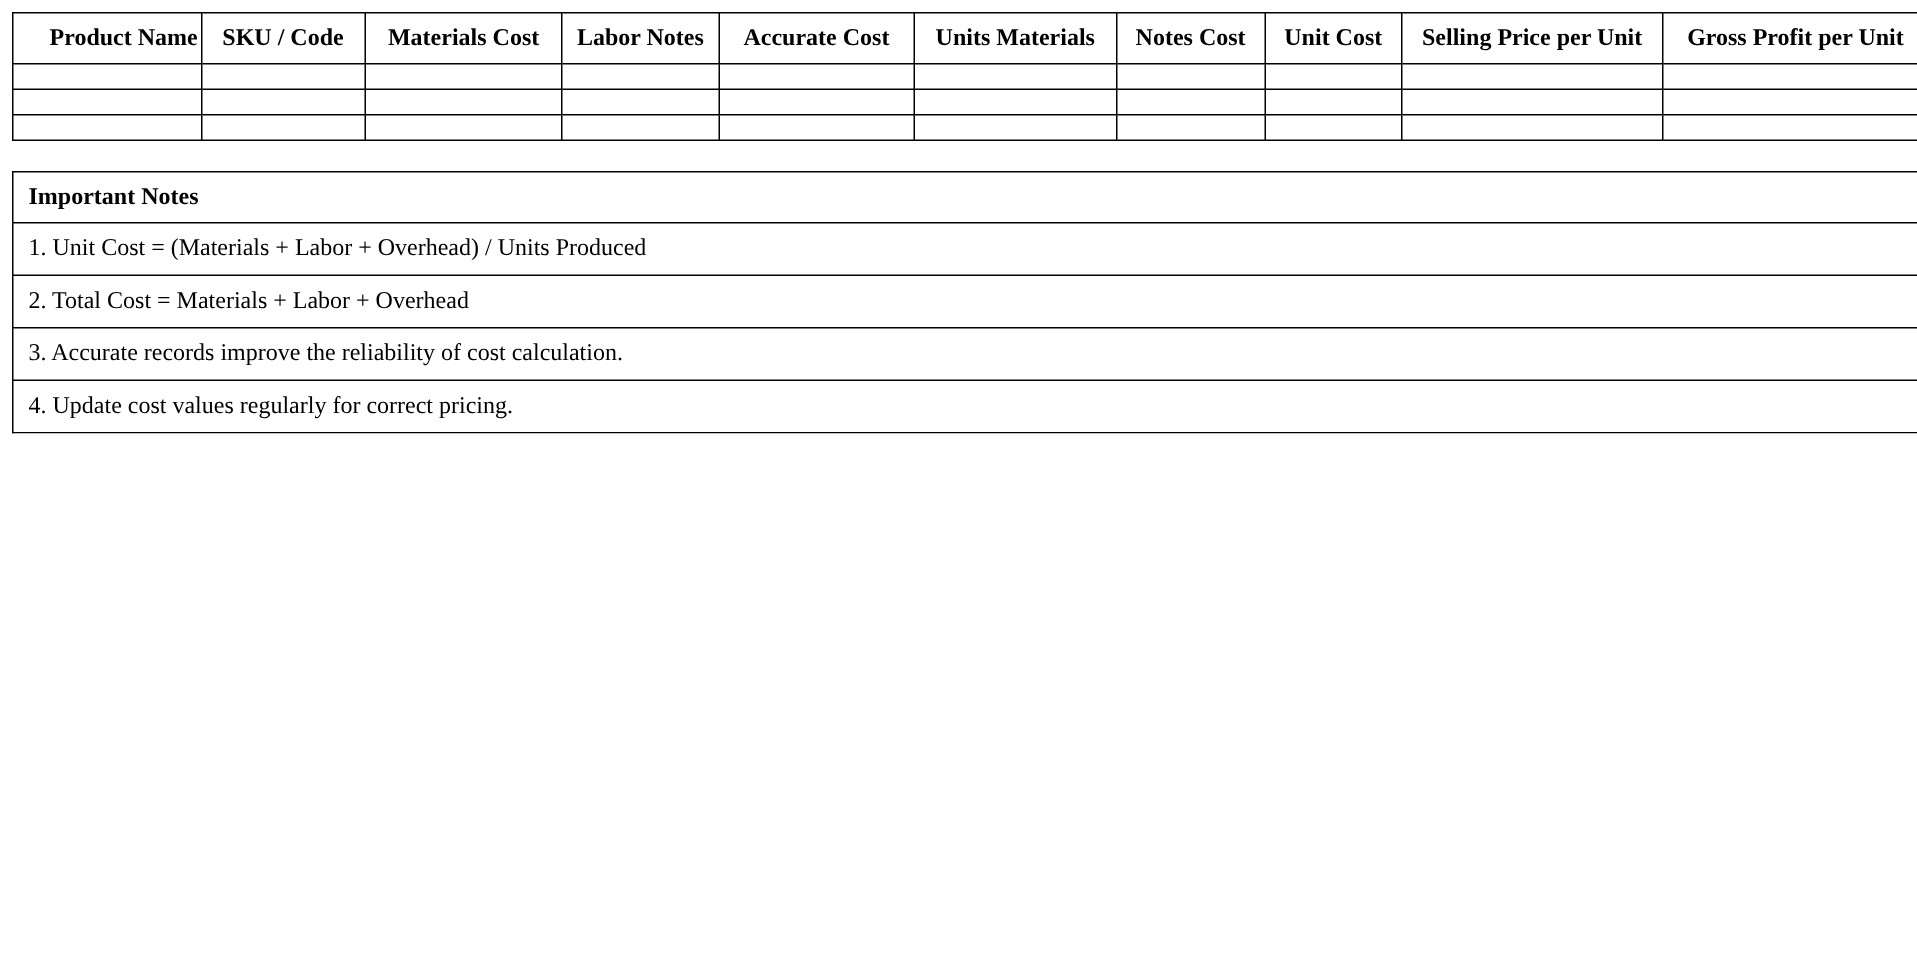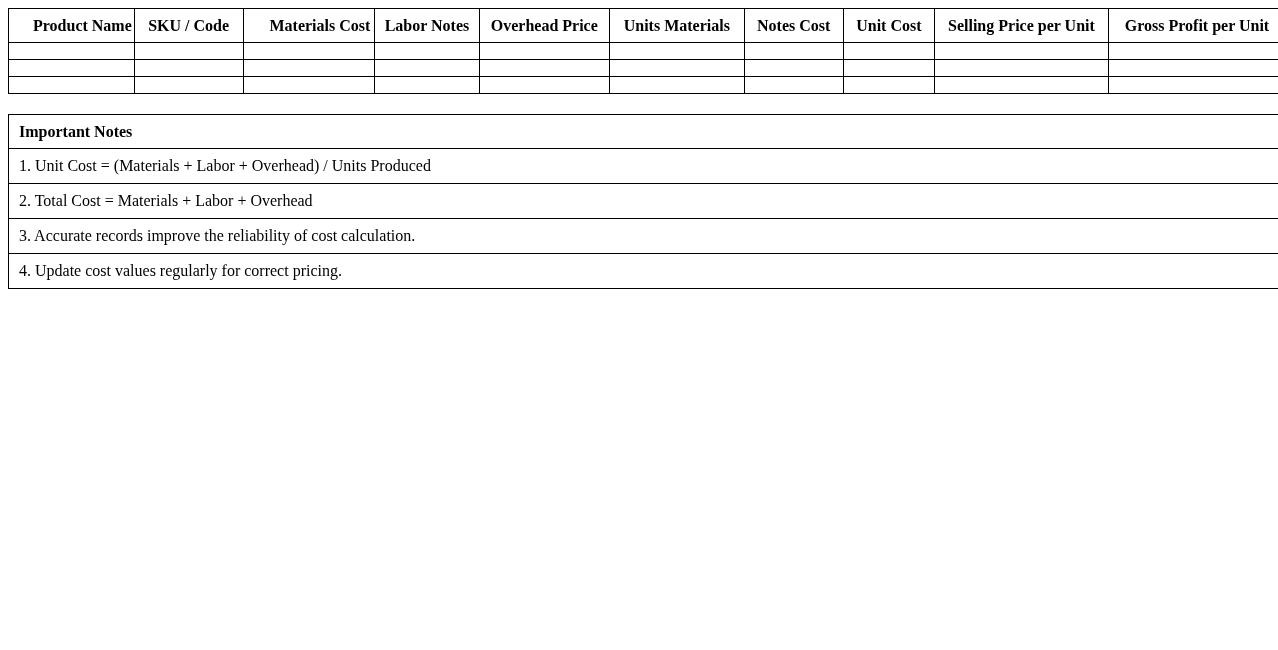--- a/index.html
+++ b/index.html
@@ -33,21 +33,21 @@
     padding: 0 4px;
     font-size: 16px;
   }
   table.costing td {
     height: 17px;
     padding: 0 4px;
   }
   
   table.costing th:nth-child(1)  { width: 9.83%; padding-left: 24px; }
   table.costing th:nth-child(2)  { width: 8.56%; }
-  table.costing th:nth-child(3)  { width: 10.30%; text-align: right; }
+  table.costing th:nth-child(3)  { width: 10.30%; }
   table.costing th:nth-child(4)  { width: 8.16%; }
   table.costing th:nth-child(5)  { width: 10.22%; }
   table.costing th:nth-child(6)  { width: 10.54%; }
   table.costing th:nth-child(7)  { width: 7.77%; }
   table.costing th:nth-child(8)  { width: 7.13%; }
   table.costing th:nth-child(9)  { width: 13.63%; text-align: center; }
   table.costing th:nth-child(10) { width: 13.86%; }
   
   table.notes {
     margin-top: 20px;
@@ -70,21 +70,21 @@
 </head>
 <body>
 
 <table class="costing">
   <thead>
     <tr>
         <th>Product Name</th>
         <th>SKU / Code</th>
         <th>Materials Cost</th>
         <th>Labor Notes</th>
-        <th>Overhead Price</th>
+        <th>Accurate Cost</th>
         <th>Units Materials</th>
         <th>Notes Cost</th>
         <th>Unit Cost</th>
         <th>Selling Price per Unit</th>
         <th>Gross Profit per Unit</th>
       </tr>
   </thead>
   <tbody>
       <tr>
         <td></td>

